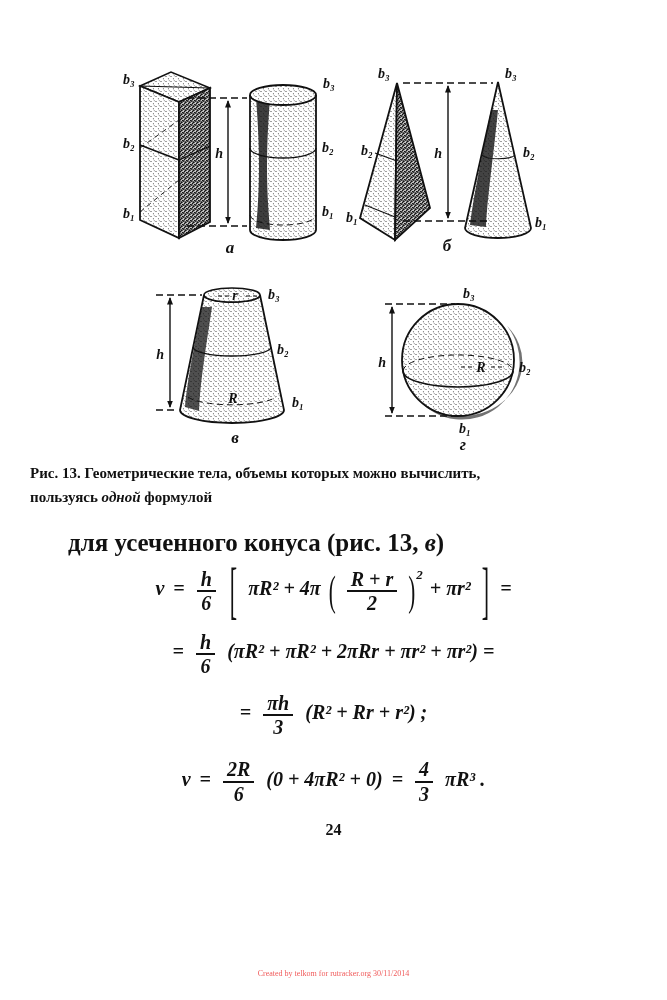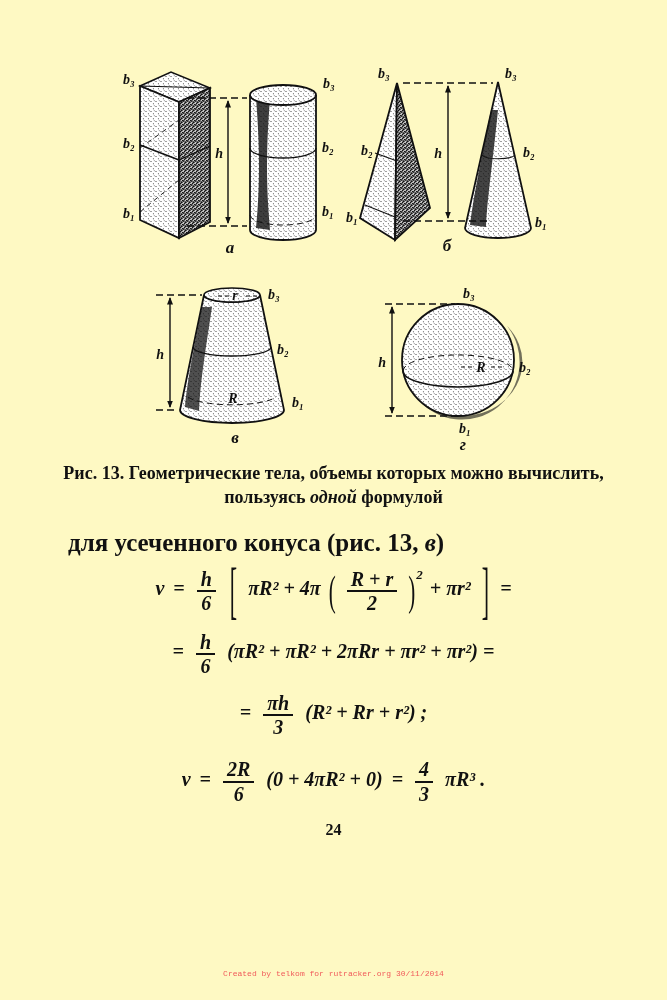--- a/index.html
+++ b/index.html
@@ -1,38 +1,38 @@
 <!DOCTYPE html>
 <html><head>
 <meta charset="utf-8">
 <style>
   html,body{margin:0;padding:0;background:#888;}
   .page{
     position:relative;
     width:667px;height:1000px;
     margin:0 auto;
-    background:#fef9c3;
+    background:#ffffff;
     font-family:"Liberation Serif","DejaVu Serif",serif;
     color:#111;
     overflow:hidden;
   }
   .figwrap{position:relative;height:455px;}
   .figblock{position:absolute;}
   #fig-a{left:95px;top:60px;}
   #fig-b{left:345px;top:55px;}
   #fig-v{left:130px;top:275px;}
   #fig-g{left:375px;top:278px;}
   .flabel{font-family:"Liberation Serif","DejaVu Sans",serif;font-style:italic;font-weight:700;font-size:14px;fill:#111;}
   .fletter{font-family:"Liberation Serif","DejaVu Sans",serif;font-style:italic;font-weight:700;font-size:17px;fill:#111;}
 
   .caption{
     margin:6px 30px 0 30px;
-    text-align:center;
+    text-align:left;
     font-weight:700;
-    font-size:18px;
+    font-size:15px;
     line-height:24px;
   }
   .caption i{font-weight:700;}
 
   .bodytext{
     font-weight:700;
     font-size:25px;
     line-height:27px;
   }
   .intro{margin:20px 62px 0 68px;}
@@ -62,21 +62,21 @@
   .pagenum{
     margin-top:16px;
     text-align:center;
     font-weight:600;
     font-size:16px;
   }
   .watermark{
     position:absolute;
     bottom:22px;left:0;right:0;
     text-align:center;
-    font-family:Liberation Mono, monospace;
+    font-family:Liberation Serif, serif;
     font-size:8px;
     color:#f05a5a;
   }
 </style>
 </head>
 <body>
 
 <div class="page">
 
   <div class="figwrap">

